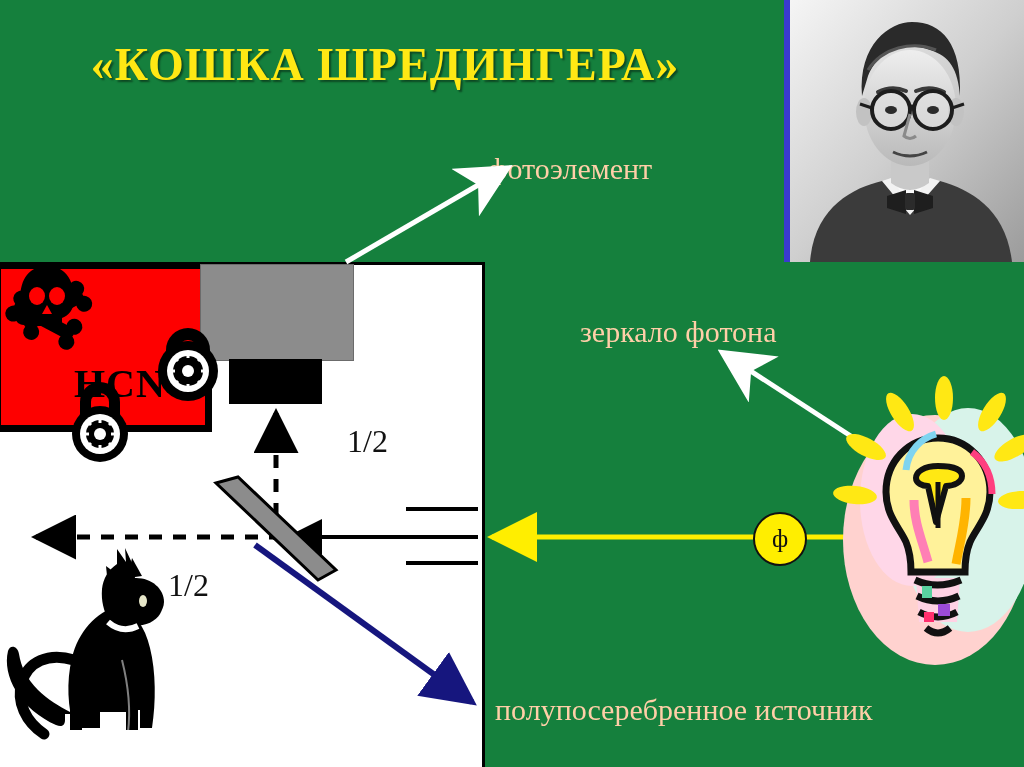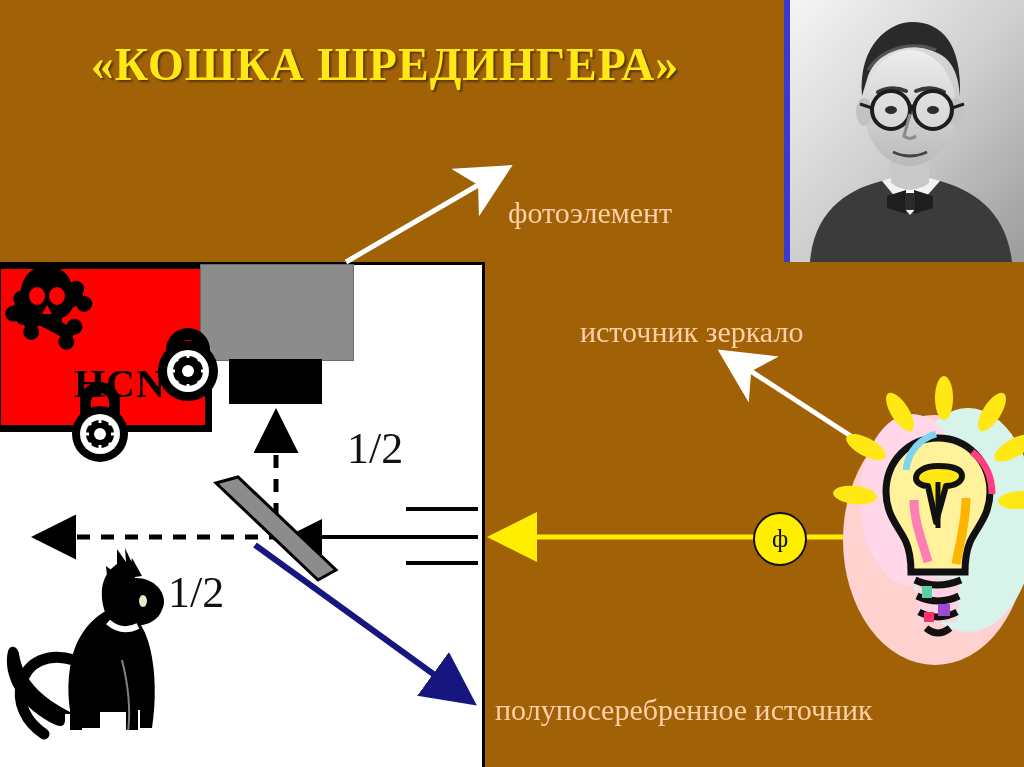--- a/index.html
+++ b/index.html
@@ -1,18 +1,18 @@
 <!DOCTYPE html>
 <html><head>
 <meta charset="utf-8">
 <style>
   html,body{margin:0;padding:0;background:#2b2bbf;}
   #stage{
     position:relative;width:1024px;height:767px;overflow:hidden;
-    background:#a16207;
+    background:#15803d;
     font-family:"Liberation Serif","DejaVu Serif",serif;
   }
   .abs{position:absolute;}
 
   
   #title{
     left:0;top:38px;width:770px;text-align:center;
     color:#ffe814;font-size:46px;font-weight:bold;letter-spacing:1px;
     text-shadow:2px 2px 2px rgba(0,0,0,.45);
     white-space:nowrap;
@@ -40,24 +40,24 @@
   #hcn-text{
     left:74px;top:360px;color:#000;font-size:40px;font-weight:bold;letter-spacing:1px;
   }
 
   
   #det-gray{left:200px;top:264px;width:152px;height:95px;background:#8c8c8c;border:1px solid #6b6b6b;}
   #det-black{left:229px;top:359px;width:93px;height:45px;background:#000;}
 
   
   .ruslabel{color:#ffcfa8;font-size:30px;white-space:nowrap;}
-  #lbl-photoel{left:508px;top:152px;margin-top:44px;}
+  #lbl-photoel{left:488px;top:152px;}
   #lbl-source{left:580px;top:315px;}
   #lbl-mirror{left:495px;top:693px;}
-  .half{color:#111;font-size:44px;}
+  .half{color:#111;font-size:32px;}
   #half-top{left:347px;top:423px;}
   #half-bot{left:168px;top:567px;}
 
   
   #phi{
     left:753px;top:512px;width:50px;height:50px;border-radius:50%;
     background:#ffee00;border:2px solid #111;
     display:flex;align-items:center;justify-content:center;
     color:#111;font-size:25px;
   }
@@ -129,21 +129,21 @@
   <div class="abs" id="hazard"></div>
   <div class="abs" id="hcn-text">HCN</div>
 
   <div class="abs" id="det-gray"></div>
   <div class="abs" id="det-black"></div>
 
   <div class="abs half" id="half-top">1/2</div>
   <div class="abs half" id="half-bot">1/2</div>
 
   <div class="abs ruslabel" id="lbl-photoel">фотоэлемент</div>
-  <div class="abs ruslabel" id="lbl-source">источник зеркало</div>
+  <div class="abs ruslabel" id="lbl-source">зеркало фотона</div>
   <div class="abs ruslabel" id="lbl-mirror">полупосеребренное источник</div>
 
   <svg class="overlay" viewBox="0 0 1024 767">
     <defs>
       <marker id="wh" markerWidth="11" markerHeight="11" refX="9" refY="5.5" orient="auto">
         <path d="M0,0 L11,5.5 L0,11 L3,5.5 Z" fill="#ffffff"></path>
       </marker>
       <marker id="bk" markerWidth="9" markerHeight="9" refX="8" refY="4.5" orient="auto">
         <path d="M0,0 L9,4.5 L0,9 Z" fill="#000000"></path>
       </marker>

